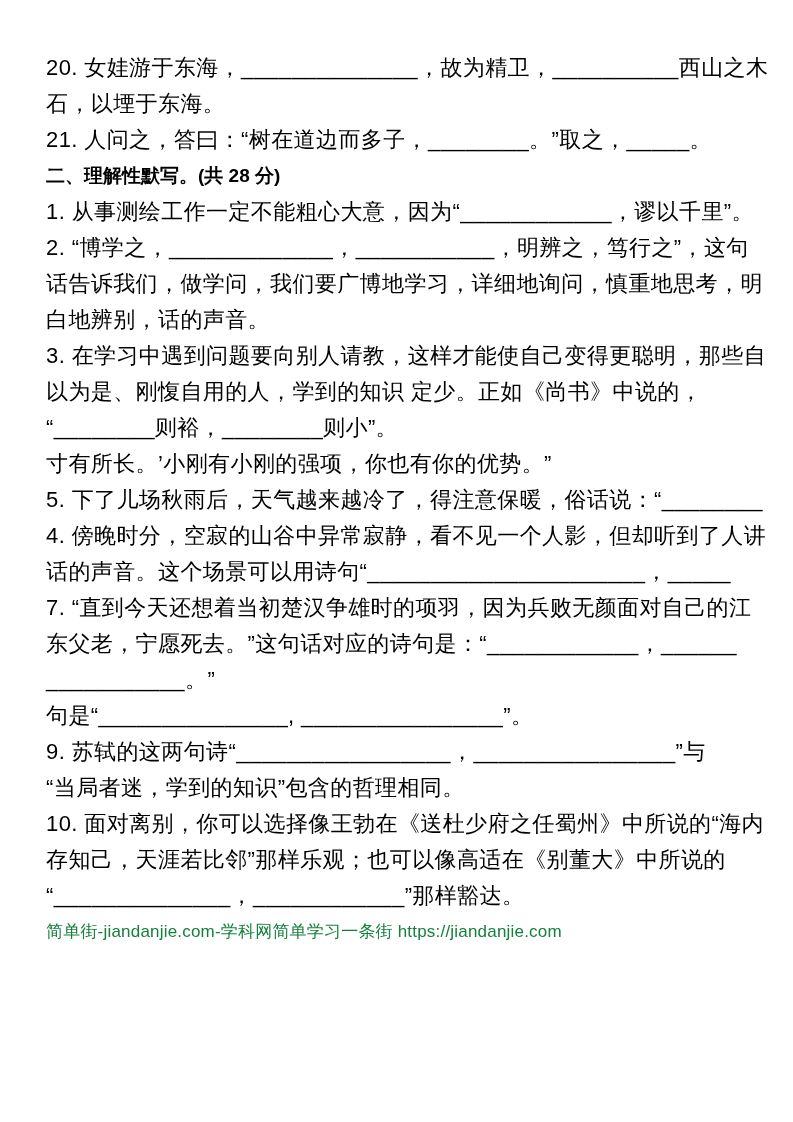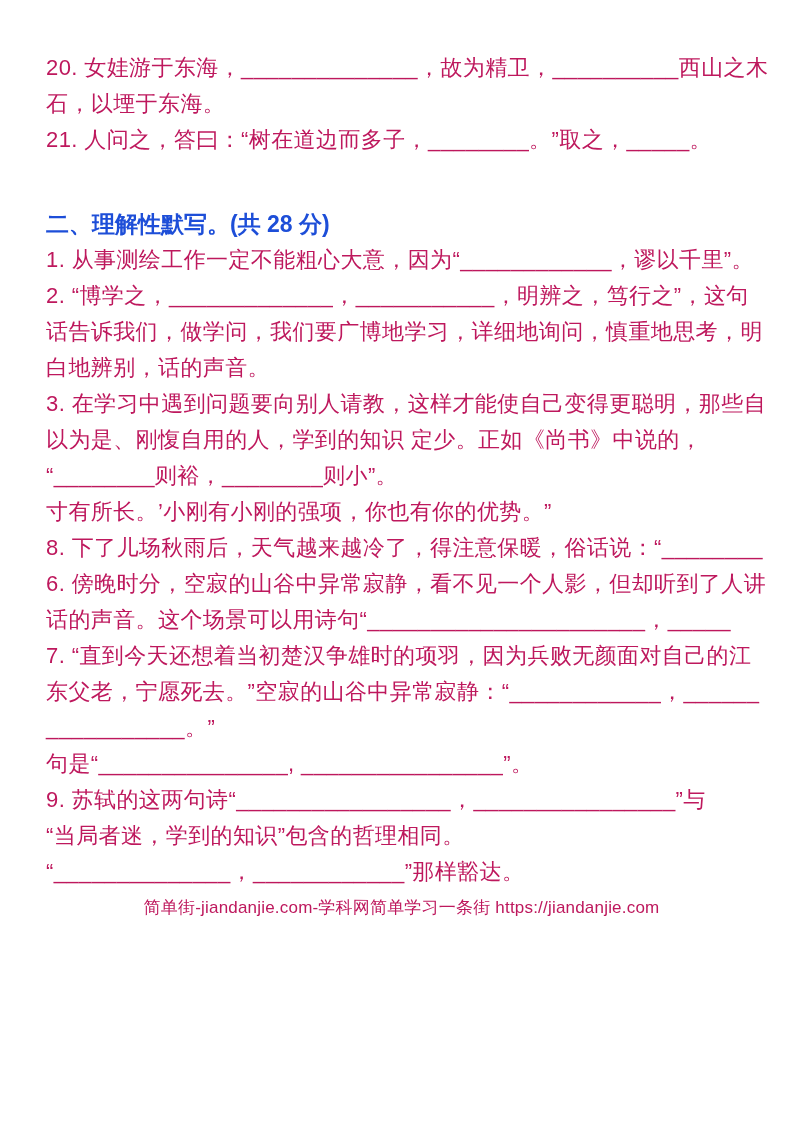--- a/index.html
+++ b/index.html
@@ -18,37 +18,36 @@
     font-family: "Liberation Sans", "DejaVu Sans", sans-serif;
     color: #1f1f1f;
   }
   .section { display: block; }
   .line {
     font-size: 22px;
     line-height: 36px;
     height: 36px;
     white-space: nowrap;
     letter-spacing: 0.4px;
-    color: #be185d;
+    color: #000000;
   }
   .heading-line {
-    font-size: 23px;
+    font-size: 19px;
     line-height: 36px;
     height: 36px;
     font-weight: bold;
     white-space: nowrap;
-    color: #1d4ed8;
-    margin-top: 48px;
+    color: #000000;
   }
   .footer-line {
     font-size: 17px;
     line-height: 36px;
     height: 36px;
-    text-align: center;
-    color: #be185d;
+    text-align: left;
+    color: #15803d;
     letter-spacing: 0.2px;
   }
 </style>
 </head>
 <body>
 
 <div class="page">
   <div id="sec-dictation" class="section">
       <div class="line">20. 女娃游于东海，______________，故为精卫，__________西山之木</div>
       <div class="line">石，以堙于东海。</div>
@@ -59,26 +58,28 @@
 
   <div id="sec-comprehension" class="section">
       <div class="line">1. 从事测绘工作一定不能粗心大意，因为“____________，谬以千里”。</div>
       <div class="line">2. “博学之，_____________，___________，明辨之，笃行之”，这句</div>
       <div class="line">话告诉我们，做学问，我们要广博地学习，详细地询问，慎重地思考，明</div>
       <div class="line">白地辨别，话的声音。</div>
       <div class="line">3. 在学习中遇到问题要向别人请教，这样才能使自己变得更聪明，那些自</div>
       <div class="line">以为是、刚愎自用的人，学到的知识 定少。正如《尚书》中说的，</div>
       <div class="line">“________则裕，________则小”。</div>
       <div class="line">寸有所长。’小刚有小刚的强项，你也有你的优势。”</div>
-      <div class="line">8. 下了儿场秋雨后，天气越来越冷了，得注意保暖，俗话说：“________</div>
-      <div class="line">6. 傍晚时分，空寂的山谷中异常寂静，看不见一个人影，但却听到了人讲</div>
+      <div class="line">5. 下了儿场秋雨后，天气越来越冷了，得注意保暖，俗话说：“________</div>
+      <div class="line">4. 傍晚时分，空寂的山谷中异常寂静，看不见一个人影，但却听到了人讲</div>
       <div class="line">话的声音。这个场景可以用诗句“______________________，_____</div>
       <div class="line">7. “直到今天还想着当初楚汉争雄时的项羽，因为兵败无颜面对自己的江</div>
-      <div class="line">东父老，宁愿死去。”空寂的山谷中异常寂静：“____________，______</div>
+      <div class="line">东父老，宁愿死去。”这句话对应的诗句是：“____________，______</div>
       <div class="line">___________。”</div>
       <div class="line">句是“_______________, ________________”。</div>
       <div class="line">9. 苏轼的这两句诗“_________________，________________”与</div>
       <div class="line">“当局者迷，学到的知识”包含的哲理相同。</div>
+      <div class="line">10. 面对离别，你可以选择像王勃在《送杜少府之任蜀州》中所说的“海内</div>
+      <div class="line">存知己，天涯若比邻”那样乐观；也可以像高适在《别董大》中所说的</div>
       <div class="line">“______________，____________”那样豁达。</div>
     </div>
 
   <div class="footer-line">简单街-jiandanjie.com-学科网简单学习一条街 https://jiandanjie.com</div>
 </div>
 
 </body></html>

